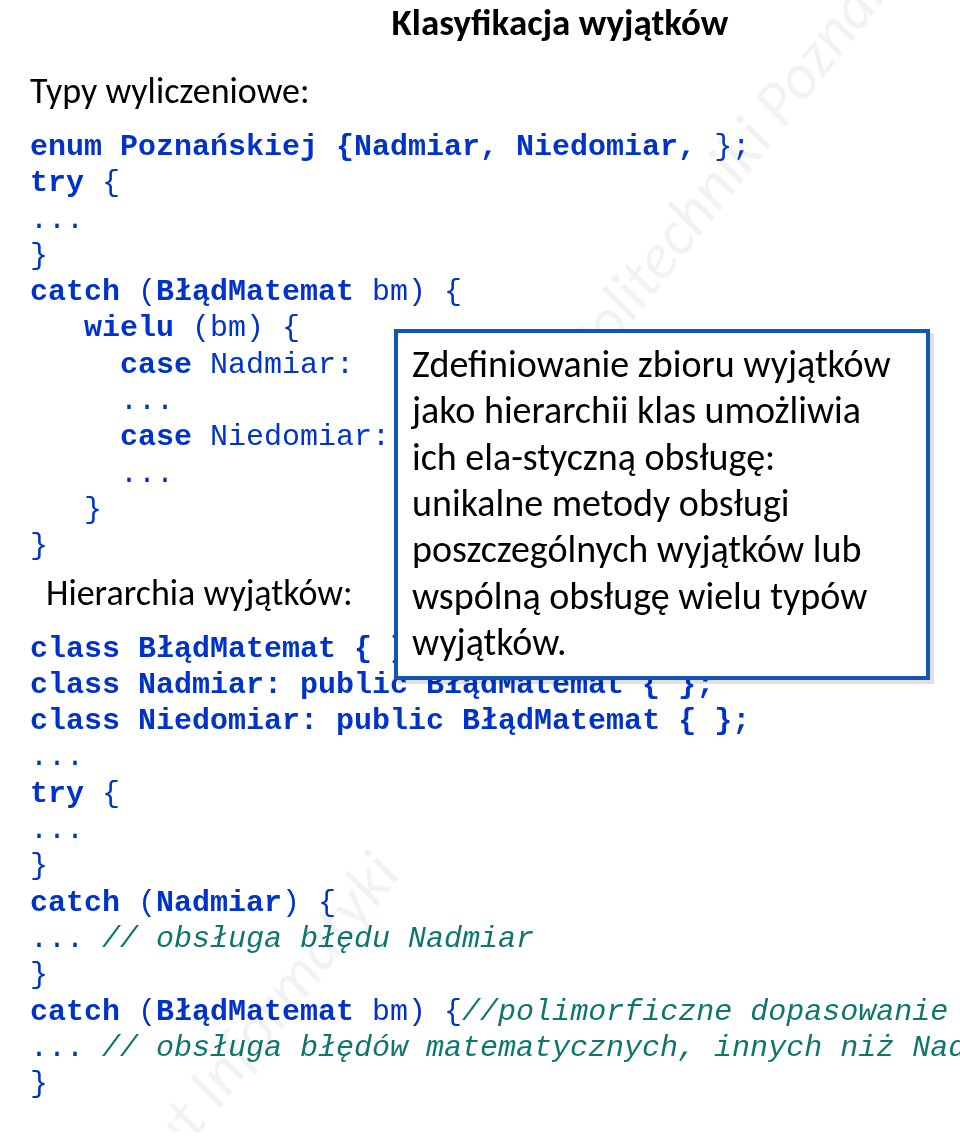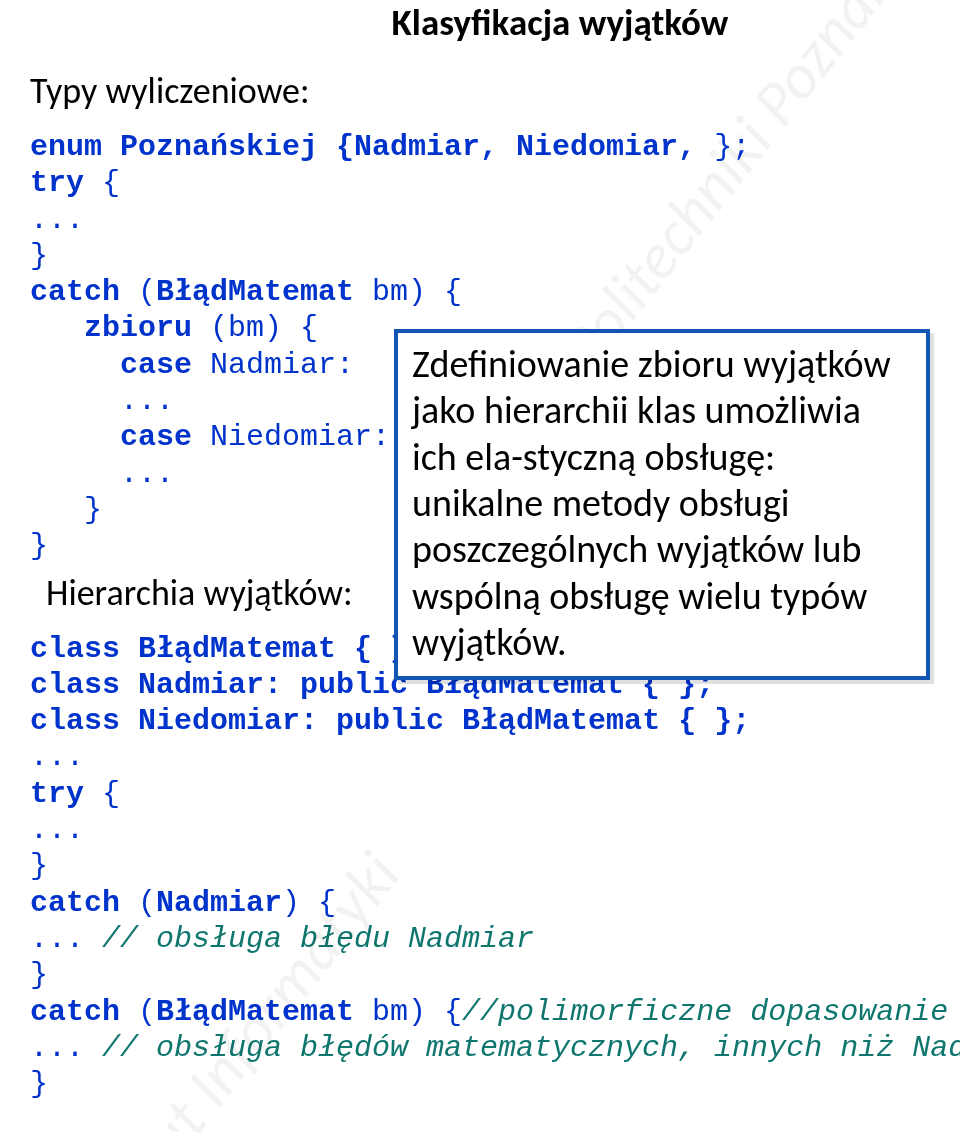--- a/index.html
+++ b/index.html
@@ -98,21 +98,21 @@
 
   <div class="upper-row">
 
     <div class="subhead">Typy wyliczeniowe:</div>
 
 <pre class="code"><span class="kw">enum</span><span class="kw"> Poznańskiej {Nadmiar, Niedomiar,</span><span class="kw-nb"> };</span>
 <span class="kw">try</span><span class="kw-nb"> {</span>
 <span class="kw-nb">...</span>
 <span class="kw-nb">}</span>
 <span class="kw">catch</span><span class="kw-nb"> (</span><span class="kw">BłądMatemat</span><span class="kw-nb"> bm) {</span>
-   <span class="kw">zbioru</span><span class="kw-nb"> (bm) {</span>
+   <span class="kw">wielu</span><span class="kw-nb"> (bm) {</span>
      <span class="kw">case</span><span class="kw-nb"> Nadmiar:</span>
      <span class="kw-nb">...</span>
      <span class="kw">case</span><span class="kw-nb"> Niedomiar:</span>
      <span class="kw-nb">...</span>
    <span class="kw-nb">}</span>
 <span class="kw-nb">}</span></pre>
 
     <div class="callout">
       <span>Zdefiniowanie zbioru wyjątków jako hierarchii klas umożliwia ich ela-styczną obsługę: unikalne metody obsługi poszczególnych wyjątków lub wspólną obsługę wielu typów wyjątków.</span>
     </div>

